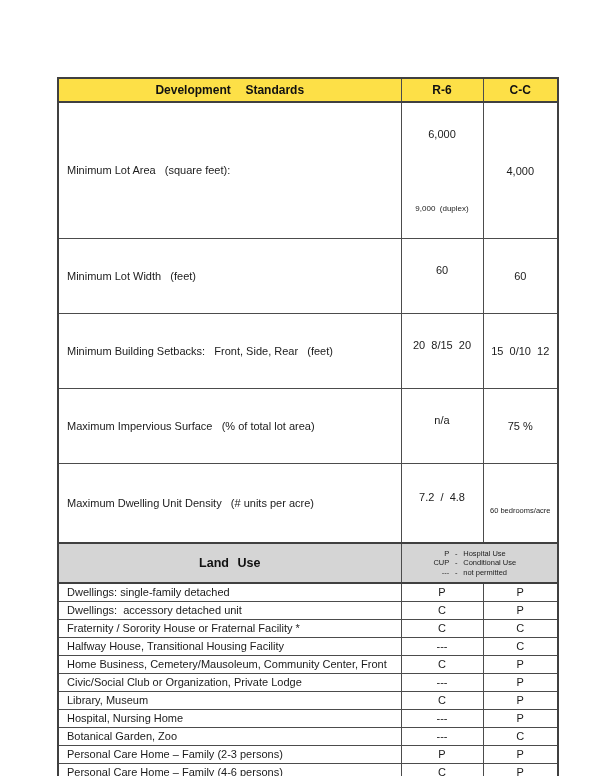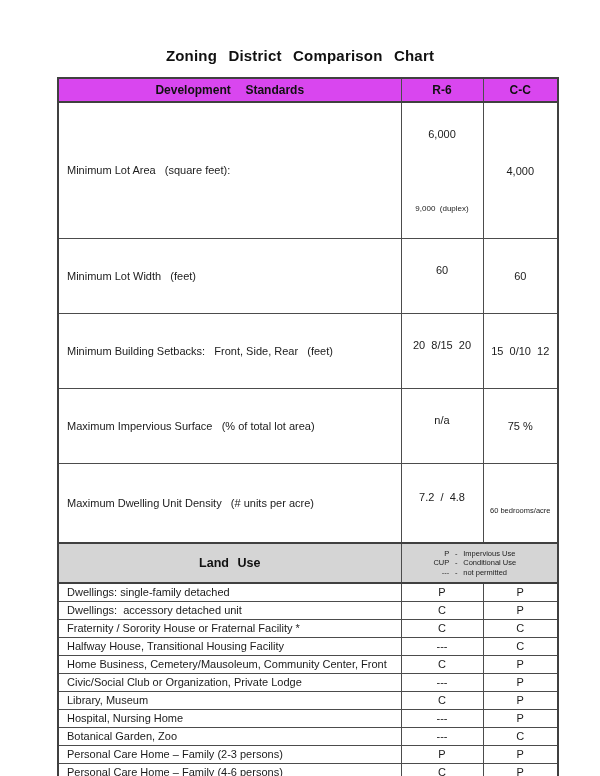--- a/index.html
+++ b/index.html
@@ -30,21 +30,21 @@
     top: 77px;
     left: 57px;
     width: 500px;
     border-collapse: collapse;
     table-layout: fixed;
     border: 2px solid #404040;
   }
   td, th { border: 1px solid #4c4c4c; overflow: hidden; }
   
   tr.header-row th {
-    background: #d946ef;
+    background: #fde047;
     height: 24px;
     font-size: 12px;
     font-weight: bold;
     text-align: center;
     vertical-align: middle;
     border-bottom: 2px solid #404040;
     white-space: pre-wrap;
     color: #111;
   }
   th.std-header { word-spacing: 4px; }
@@ -101,21 +101,20 @@
   .legend-sep { text-align: center; }
   .legend-label { text-align: left; }
   
   tbody.land-uses tr { height: 18px; }
 </style>
 </head>
 <body>
 
 <div class="page">
 
-  <div class="doc-title">Zoning District Comparison Chart</div>
 
   <table class="zoning">
     <colgroup>
       <col style="width:343px">
       <col style="width:82px">
       <col style="width:75px">
     </colgroup>
 
     <thead>
       <tr class="header-row">
@@ -185,21 +184,21 @@
 
     <tbody>
       <tr class="lu-header-row">
         <td class="lu-title">Land Use</td>
         <td colspan="2">
           <div class="legend">
 
               <div class="legend-row">
                 <span class="legend-abbr">P</span>
                 <span class="legend-sep">-</span>
-                <span class="legend-label">Impervious Use</span>
+                <span class="legend-label">Hospital Use</span>
               </div>
 
               <div class="legend-row">
                 <span class="legend-abbr">CUP</span>
                 <span class="legend-sep">-</span>
                 <span class="legend-label">Conditional Use</span>
               </div>
 
               <div class="legend-row">
                 <span class="legend-abbr">---</span>

